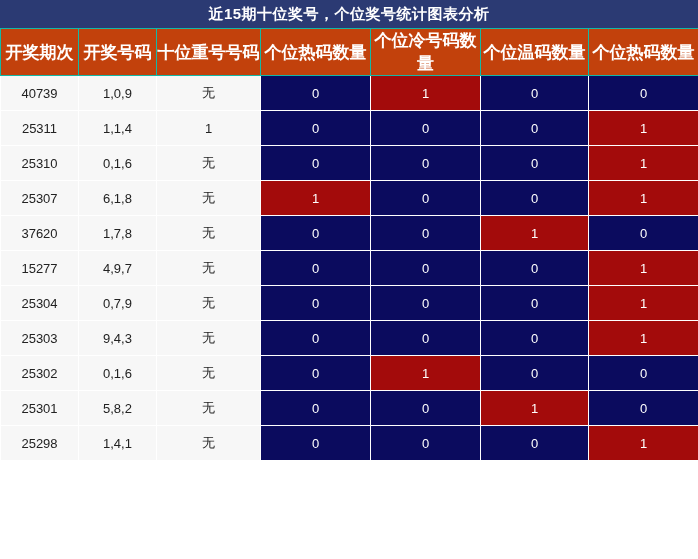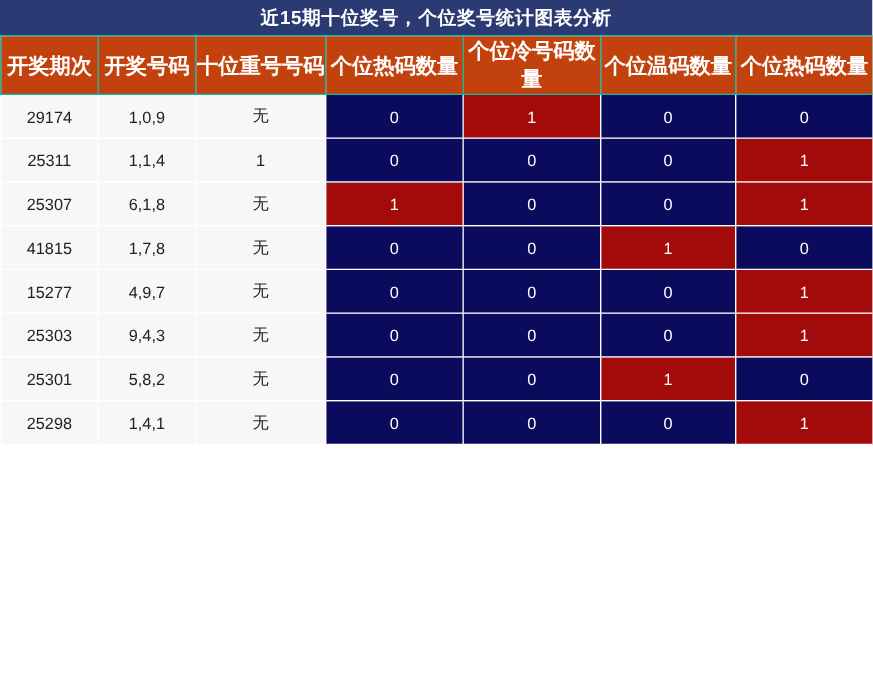--- a/index.html
+++ b/index.html
@@ -99,74 +99,101 @@
         <th>开奖号码</th>
         <th>十位重号号码</th>
         <th>个位热码数量</th>
         <th>个位冷号码数量</th>
         <th>个位温码数量</th>
         <th>个位热码数量</th>
       </tr>
     </thead>
     <tbody id="tbody">
         <tr>
-          <td class="label">29174</td>
+          <td class="label">40739</td>
           <td class="label">1,0,9</td>
           <td class="label">无</td>
           <td class="num cell-dark">0</td>
           <td class="num cell-red">1</td>
           <td class="num cell-dark">0</td>
           <td class="num cell-dark">0</td>
         </tr>
         <tr>
           <td class="label">25311</td>
           <td class="label">1,1,4</td>
           <td class="label">1</td>
           <td class="num cell-dark">0</td>
           <td class="num cell-dark">0</td>
           <td class="num cell-dark">0</td>
           <td class="num cell-red">1</td>
         </tr>
         <tr>
+          <td class="label">25310</td>
+          <td class="label">0,1,6</td>
+          <td class="label">无</td>
+          <td class="num cell-dark">0</td>
+          <td class="num cell-dark">0</td>
+          <td class="num cell-dark">0</td>
+          <td class="num cell-red">1</td>
+        </tr>
+        <tr>
           <td class="label">25307</td>
           <td class="label">6,1,8</td>
           <td class="label">无</td>
           <td class="num cell-red">1</td>
           <td class="num cell-dark">0</td>
           <td class="num cell-dark">0</td>
           <td class="num cell-red">1</td>
         </tr>
         <tr>
-          <td class="label">41815</td>
+          <td class="label">37620</td>
           <td class="label">1,7,8</td>
           <td class="label">无</td>
           <td class="num cell-dark">0</td>
           <td class="num cell-dark">0</td>
           <td class="num cell-red">1</td>
           <td class="num cell-dark">0</td>
         </tr>
         <tr>
           <td class="label">15277</td>
           <td class="label">4,9,7</td>
           <td class="label">无</td>
           <td class="num cell-dark">0</td>
           <td class="num cell-dark">0</td>
           <td class="num cell-dark">0</td>
           <td class="num cell-red">1</td>
         </tr>
         <tr>
+          <td class="label">25304</td>
+          <td class="label">0,7,9</td>
+          <td class="label">无</td>
+          <td class="num cell-dark">0</td>
+          <td class="num cell-dark">0</td>
+          <td class="num cell-dark">0</td>
+          <td class="num cell-red">1</td>
+        </tr>
+        <tr>
           <td class="label">25303</td>
           <td class="label">9,4,3</td>
           <td class="label">无</td>
           <td class="num cell-dark">0</td>
           <td class="num cell-dark">0</td>
           <td class="num cell-dark">0</td>
           <td class="num cell-red">1</td>
         </tr>
         <tr>
+          <td class="label">25302</td>
+          <td class="label">0,1,6</td>
+          <td class="label">无</td>
+          <td class="num cell-dark">0</td>
+          <td class="num cell-red">1</td>
+          <td class="num cell-dark">0</td>
+          <td class="num cell-dark">0</td>
+        </tr>
+        <tr>
           <td class="label">25301</td>
           <td class="label">5,8,2</td>
           <td class="label">无</td>
           <td class="num cell-dark">0</td>
           <td class="num cell-dark">0</td>
           <td class="num cell-red">1</td>
           <td class="num cell-dark">0</td>
         </tr>
         <tr>
           <td class="label">25298</td>

